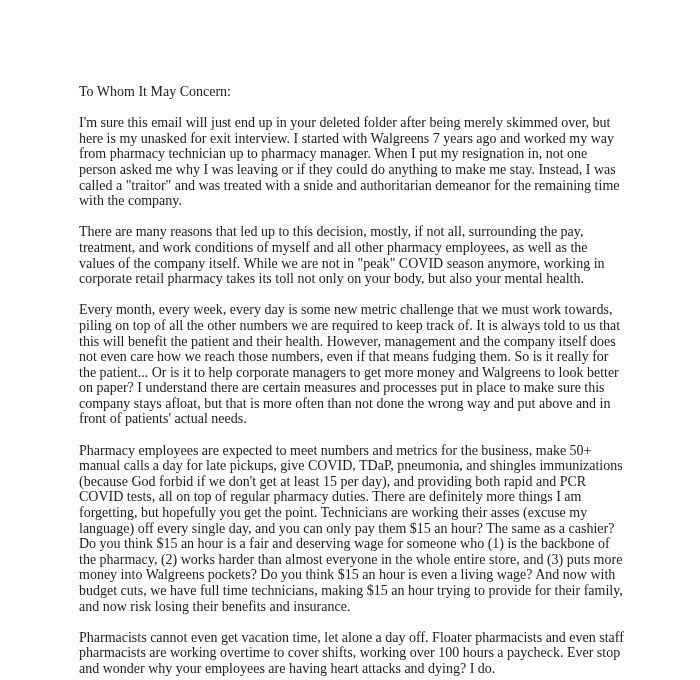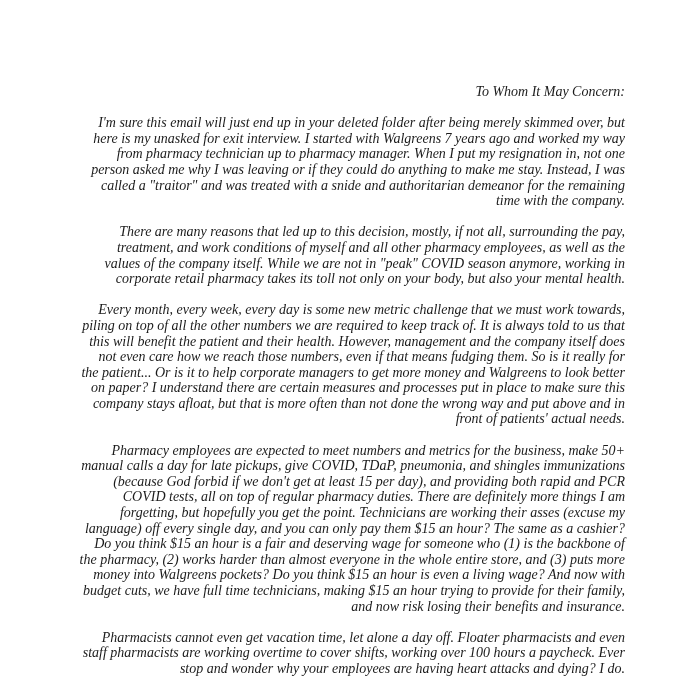--- a/index.html
+++ b/index.html
@@ -18,22 +18,21 @@
     box-sizing: border-box;
     width: 700px;
     height: 680px;
     padding: 84px 75px 0 79px;
     background: #ffffff;
   }
   .letter {
     width: 546px;
     font-size: 14px;
     line-height: 15.6px;
-    text-align: right;
-    font-style: italic;
+    text-align: left;
   }
   .salutation {
     margin: 0 0 15.6px 0;
   }
   .letter p.para {
     margin: 0 0 15.6px 0;
   }
 </style>
 </head>
 <body>

